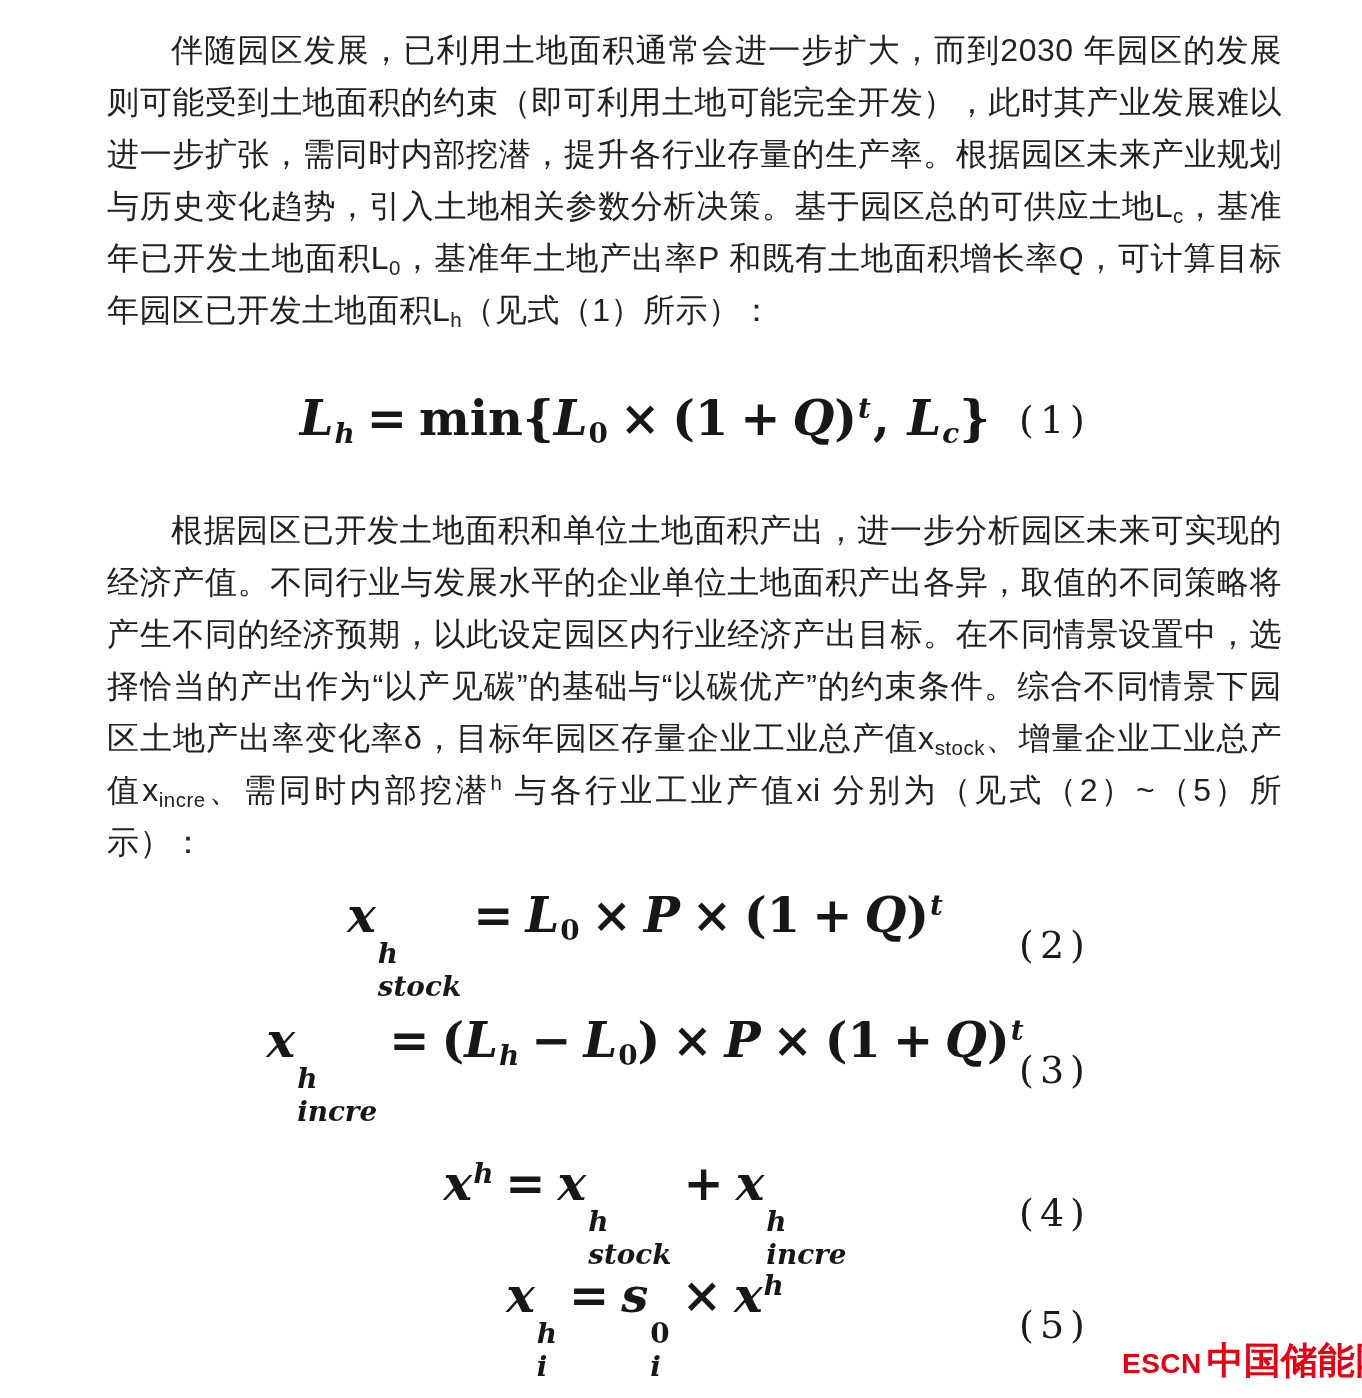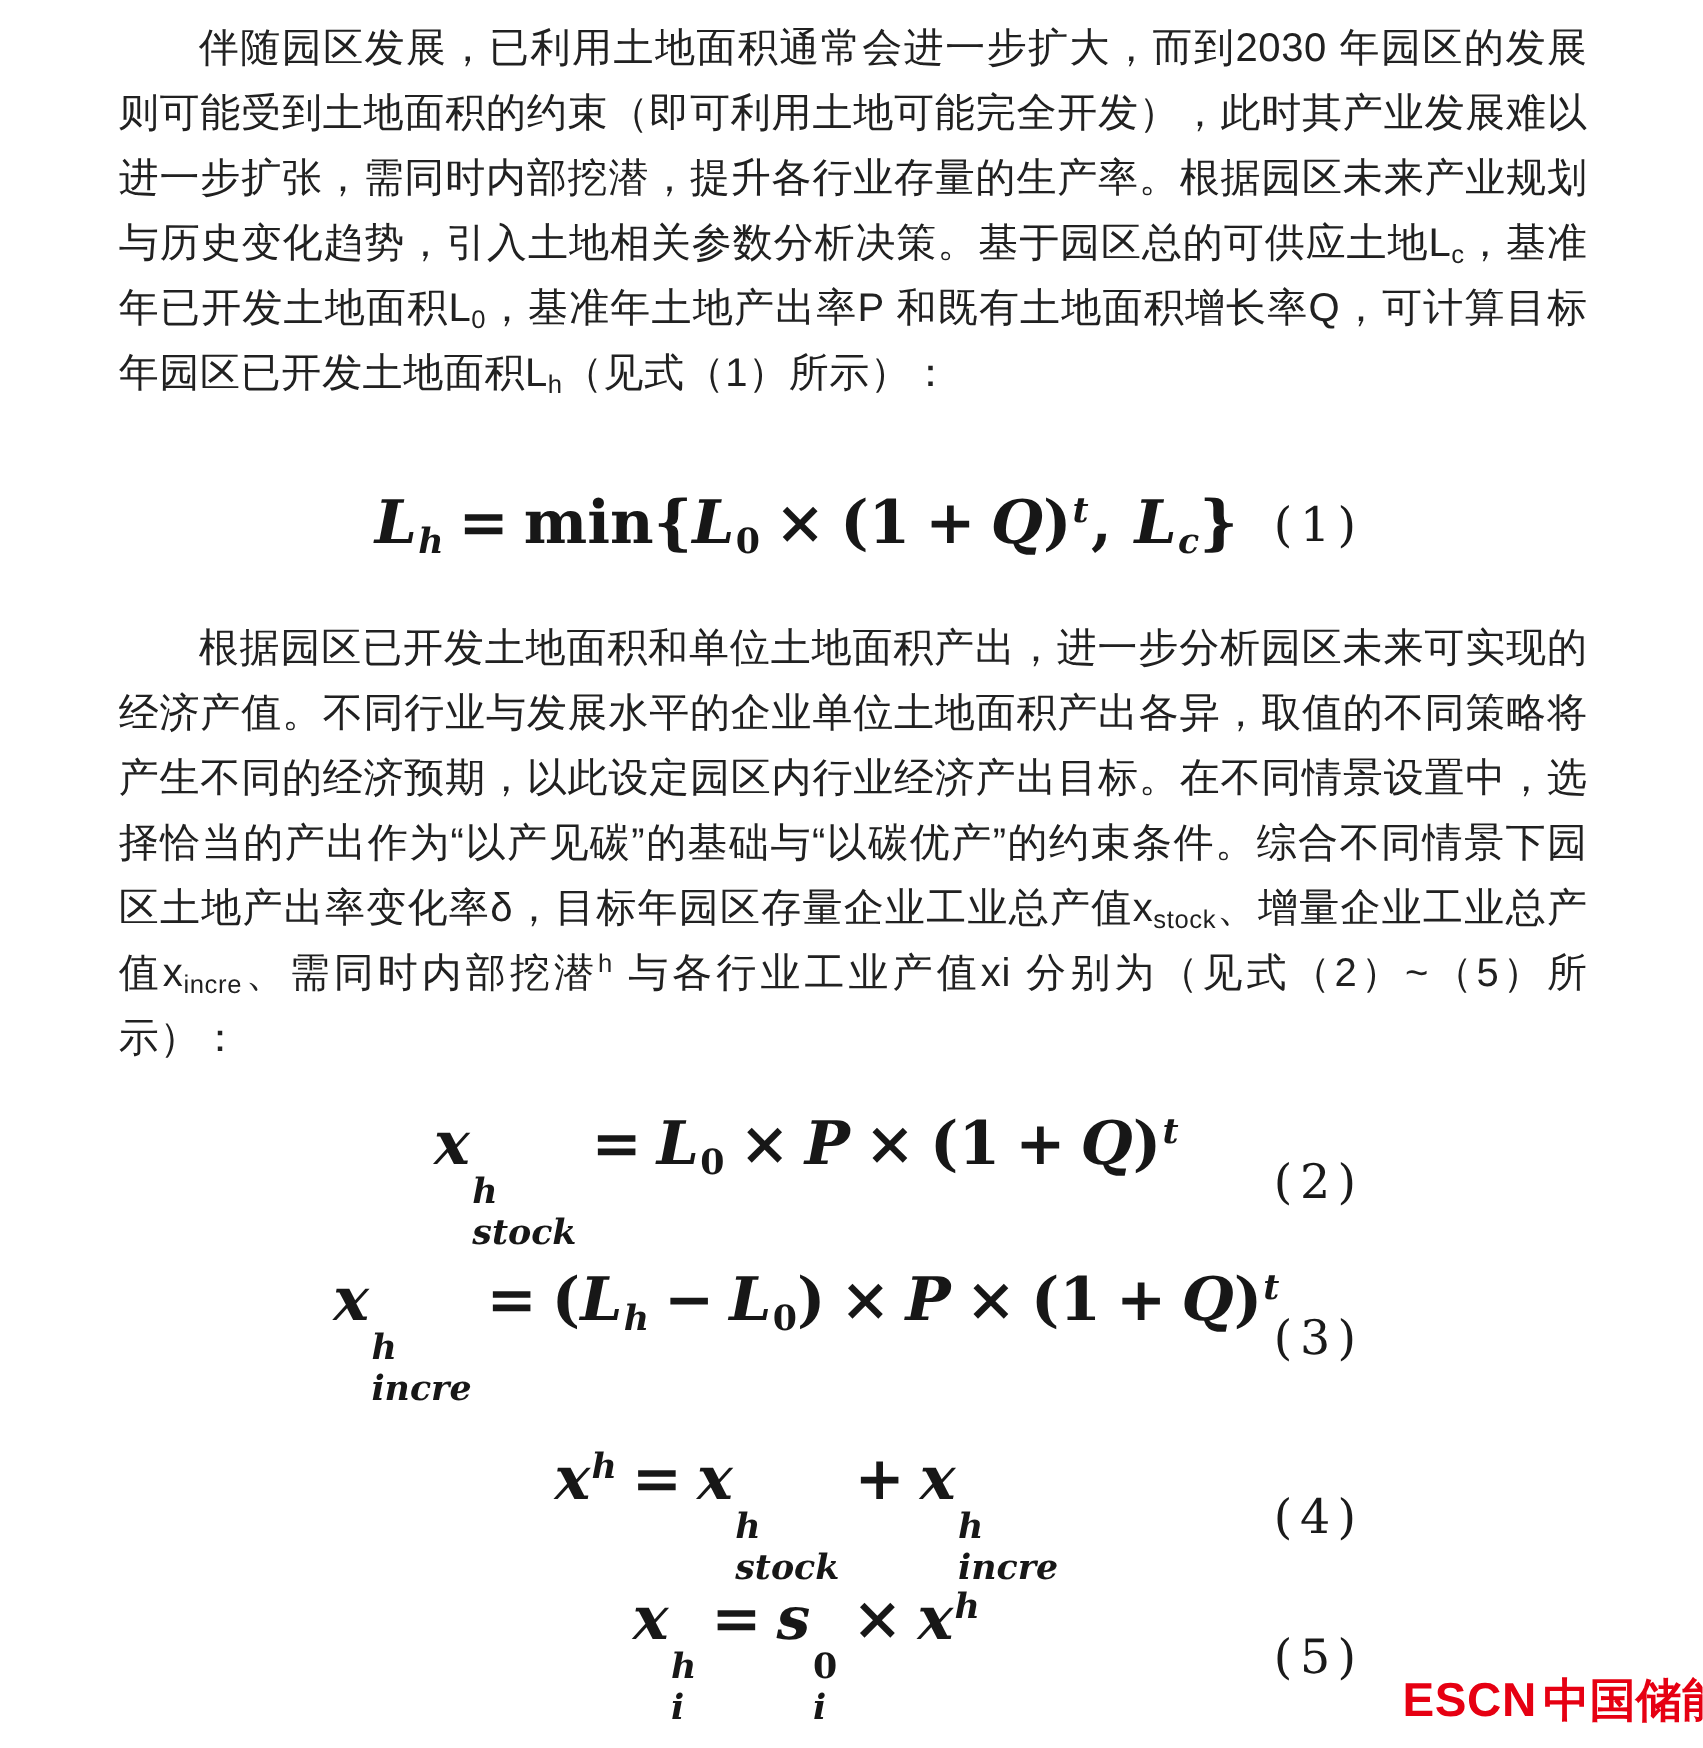--- a/index.html
+++ b/index.html
@@ -9,21 +9,21 @@
     background: #ffffff;
     overflow: hidden;
     font-family: "Liberation Sans", "DejaVu Sans", sans-serif;
   }
   .page { position: absolute; inset: 0; }
 
   
   .para {
     position: absolute;
     left: 95px; width: 1175px;
-    margin: 0;
+    margin: 12px;
     font-size: 32px;
     line-height: 52px;
     color: #212121;
     text-align: justify;
     text-indent: 64px;
     letter-spacing: 0.5px;
   }
   #p1 { top: 12px; }
   #p2 { top: 492px; }
   .para sub { font-size: 64%; vertical-align: -0.28em; line-height: 0; }
@@ -75,21 +75,21 @@
     letter-spacing: 6px;
   }
 
   
   .logo {
     position: absolute; left: 1122px; top: 1342px;
     white-space: nowrap;
     font-weight: bold;
     line-height: 1;
   }
-  .logo-en { font-size: 38px; letter-spacing: 0.5px; }
+  .logo-en { font-size: 28px; letter-spacing: 0.5px; }
   .logo-zh { font-size: 37px; margin-left: 5px; }
 </style>
 </head>
 <body style="background: rgb(255, 255, 255);">
 
 <div class="page">
 
   <p class="para" id="p1"><span>伴随园区发展，已利用土地面积通常会进一步扩大，而到2030 年园区的发展则可能受到土地面积的约束（即可利用土地可能完全开发），此时其产业发展难以进一步扩张，需同时内部挖潜，提升各行业存量的生产率。根据园区未来产业规划与历史变化趋势，引入土地相关参数分析决策。基于园区总的可供应土地L</span><sub>c</sub><span>，基准年已开发土地面积L</span><sub>0</sub><span>，基准年土地产出率P 和既有土地面积增长率Q，可计算目标年园区已开发土地面积L</span><sub>h</sub><span>（见式（1）所示）：</span></p>
 
   <div class="eqrow eq1">

